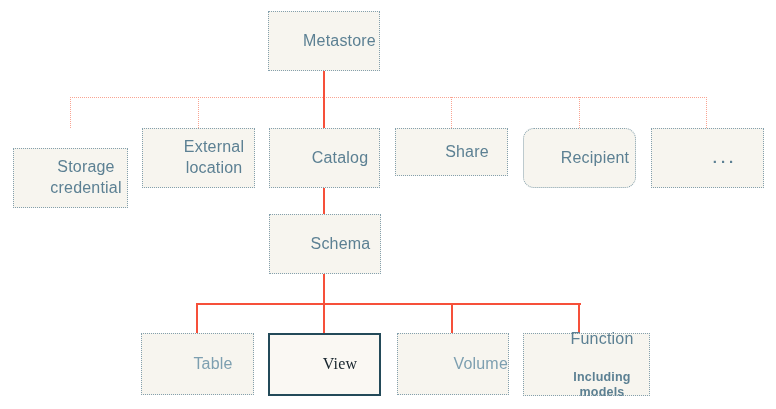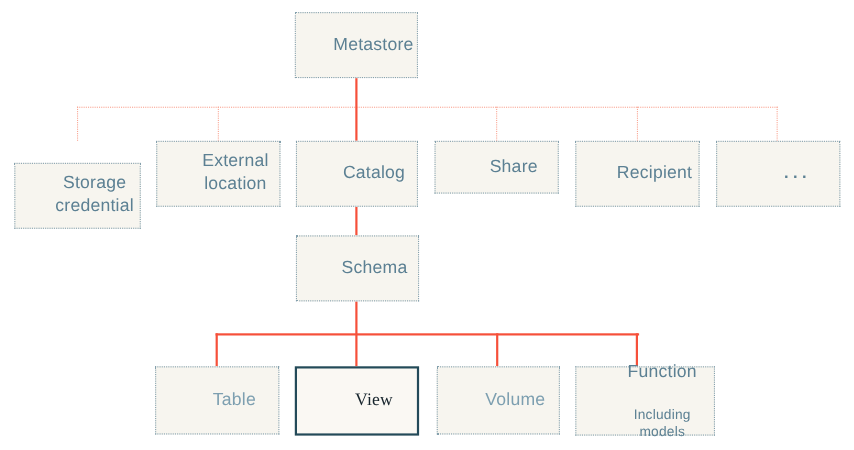--- a/index.html
+++ b/index.html
@@ -12,34 +12,34 @@
     position:absolute;box-sizing:border-box;z-index:2;
     background:#f7f5ef;border:1.5px dotted #84a0ad;
     display:flex;flex-direction:column;align-items:center;justify-content:center;
     text-align:center;color:#5c8093;font-size:16px;line-height:1.3;letter-spacing:.2px;padding-left:31px;
   }
   .node .lbl{display:block;max-width:104px;}
   .node.muted{color:#7d9fb0;}
   .node.highlight{
     background:#faf8f3;border:2px solid #234a59;color:#16242c;font-family:Liberation Serif, serif;
   }
-  .node .sub{display:block;font-size:12.5px;line-height:1.2;max-width:78px;margin-top:20px;}
+  .node .sub{display:block;font-size:12.5px;line-height:1.2;max-width:78px;margin-top:20px;font-weight:bold;}
   .node.dots .lbl{letter-spacing:4px;font-weight:700;font-size:15px;padding-left:4px;}
 
   #n-metastore{left:268px;top:11px;width:112px;height:60px;}
   #n-storage-credential{left:13px;top:128px;width:115px;height:60px;margin-top:20px;}
   #n-external-location{left:142px;top:128px;width:113px;height:60px;}
   #n-catalog{left:269px;top:128px;width:111px;height:60px;}
   #n-share{left:395px;top:128px;width:113px;height:48px;}
-  #n-recipient{left:523px;top:128px;width:113px;height:60px;}
+  #n-recipient{left:523px;top:128px;width:113px;height:60px;border-radius:11px;}
   #n-ellipsis{left:651px;top:128px;width:113px;height:60px;}
   #n-schema{left:269px;top:214px;width:112px;height:60px;}
   #n-table{left:141px;top:333px;width:113px;height:62px;}
   #n-view{left:268px;top:333px;width:113px;height:63px;}
-  #n-volume{left:397px;top:333px;width:112px;height:62px;}
+  #n-volume{left:397px;top:333px;width:112px;height:62px;align-items:flex-end;}
   #n-function{left:523px;top:333px;width:127px;height:63px;}
 
   
   .hs{position:absolute;height:2px;background:#f6503a;z-index:1;}
   .vs{position:absolute;width:2px;background:#f6503a;z-index:1;}
   .hd{position:absolute;height:0;border-top:1.5px dotted #f9a492;z-index:1;}
   .vd{position:absolute;width:0;border-left:1.5px dotted #f9a492;z-index:1;}
 
   #e-rail-top{left:70px;top:97px;width:637px;}
   #e-drop-storage{left:70px;top:97px;height:31px;}

